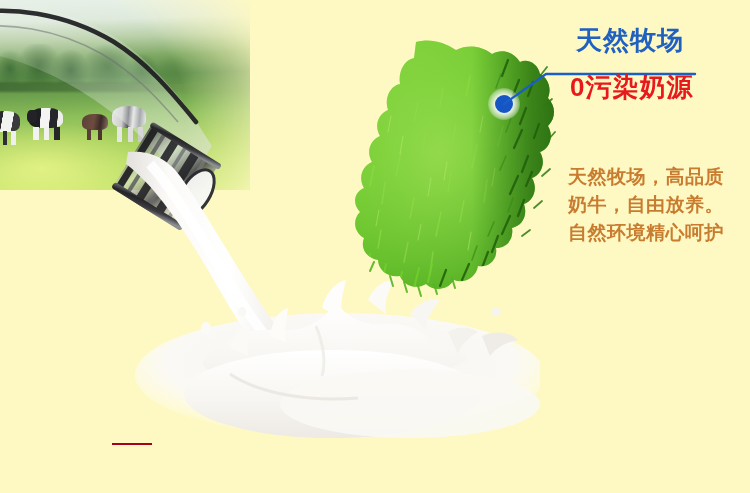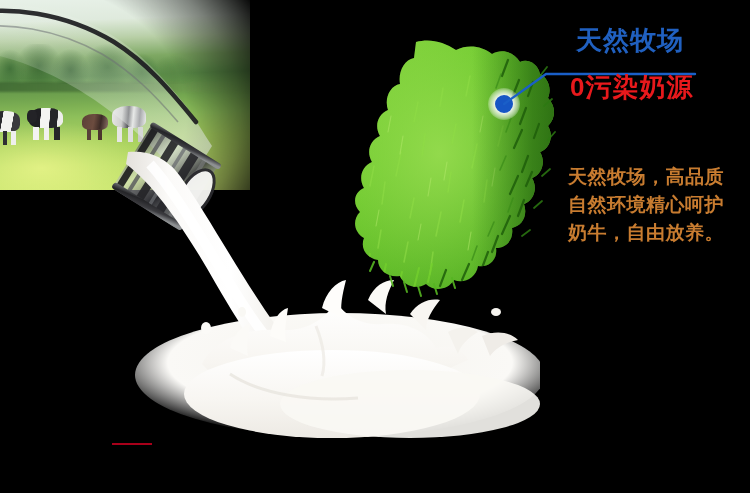--- a/index.html
+++ b/index.html
@@ -1,20 +1,20 @@
 <!DOCTYPE html>
 <html><head>
 <meta charset="utf-8">
 <style>
   html,body{margin:0;padding:0;}
   body{
     width:750px;height:493px;background:#ffffff;overflow:hidden;
     font-family:"Liberation Sans","DejaVu Sans",sans-serif;
   }
-  .stage{position:relative;width:750px;height:493px;background:#000000;overflow:hidden;}
+  .stage{position:relative;width:750px;height:493px;background:#fef9c3;overflow:hidden;}
 
   
   .photo-wrap{
     position:absolute;left:0;top:0;width:250px;height:190px;overflow:hidden;
     -webkit-mask-image:radial-gradient(120% 130% at 12% 60%,#000 52%,rgba(0,0,0,.55) 70%,rgba(0,0,0,0) 88%);
     mask-image:radial-gradient(120% 130% at 12% 60%,#000 52%,rgba(0,0,0,.55) 70%,rgba(0,0,0,0) 88%);
   }
   .photo{
     position:absolute;left:-6px;top:-4px;width:264px;height:200px;
     background:
@@ -346,19 +346,19 @@
       <path d="M14,46 L56,16 L205,16" fill="none" stroke="#1a5fc8" stroke-width="2.4" stroke-linecap="round" stroke-linejoin="round"></path>
     </svg>
   </div>
 
   <div class="headline" style="color:#2060c0;">天然牧场</div>
 
   <div class="subheadline" style="color:#e8191c;">0污染奶源</div>
 
   <div class="body-copy" style="color:#c87c30;">
     <div>天然牧场，高品质</div>
+    <div>奶牛，自由放养。</div>
     <div>自然环境精心呵护</div>
-    <div>奶牛，自由放养。</div>
   </div>
 
   <div class="red-rule" style="background:#a8001a;"></div>
 
 </div>
 
 </body></html>

